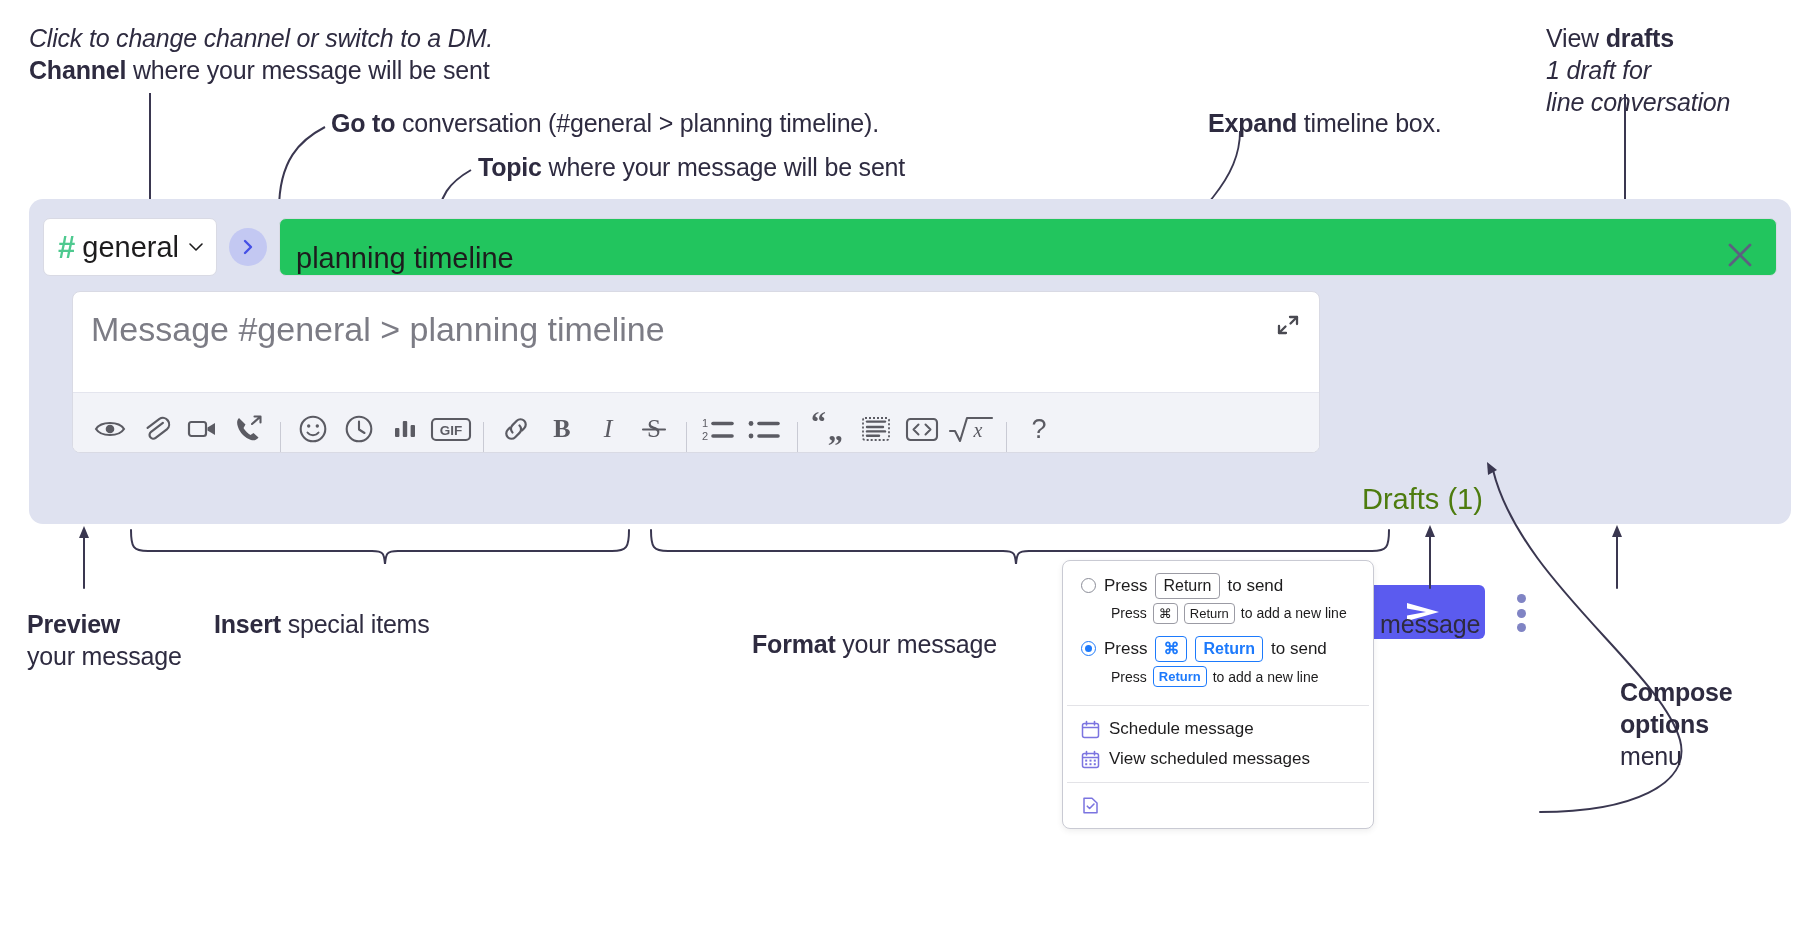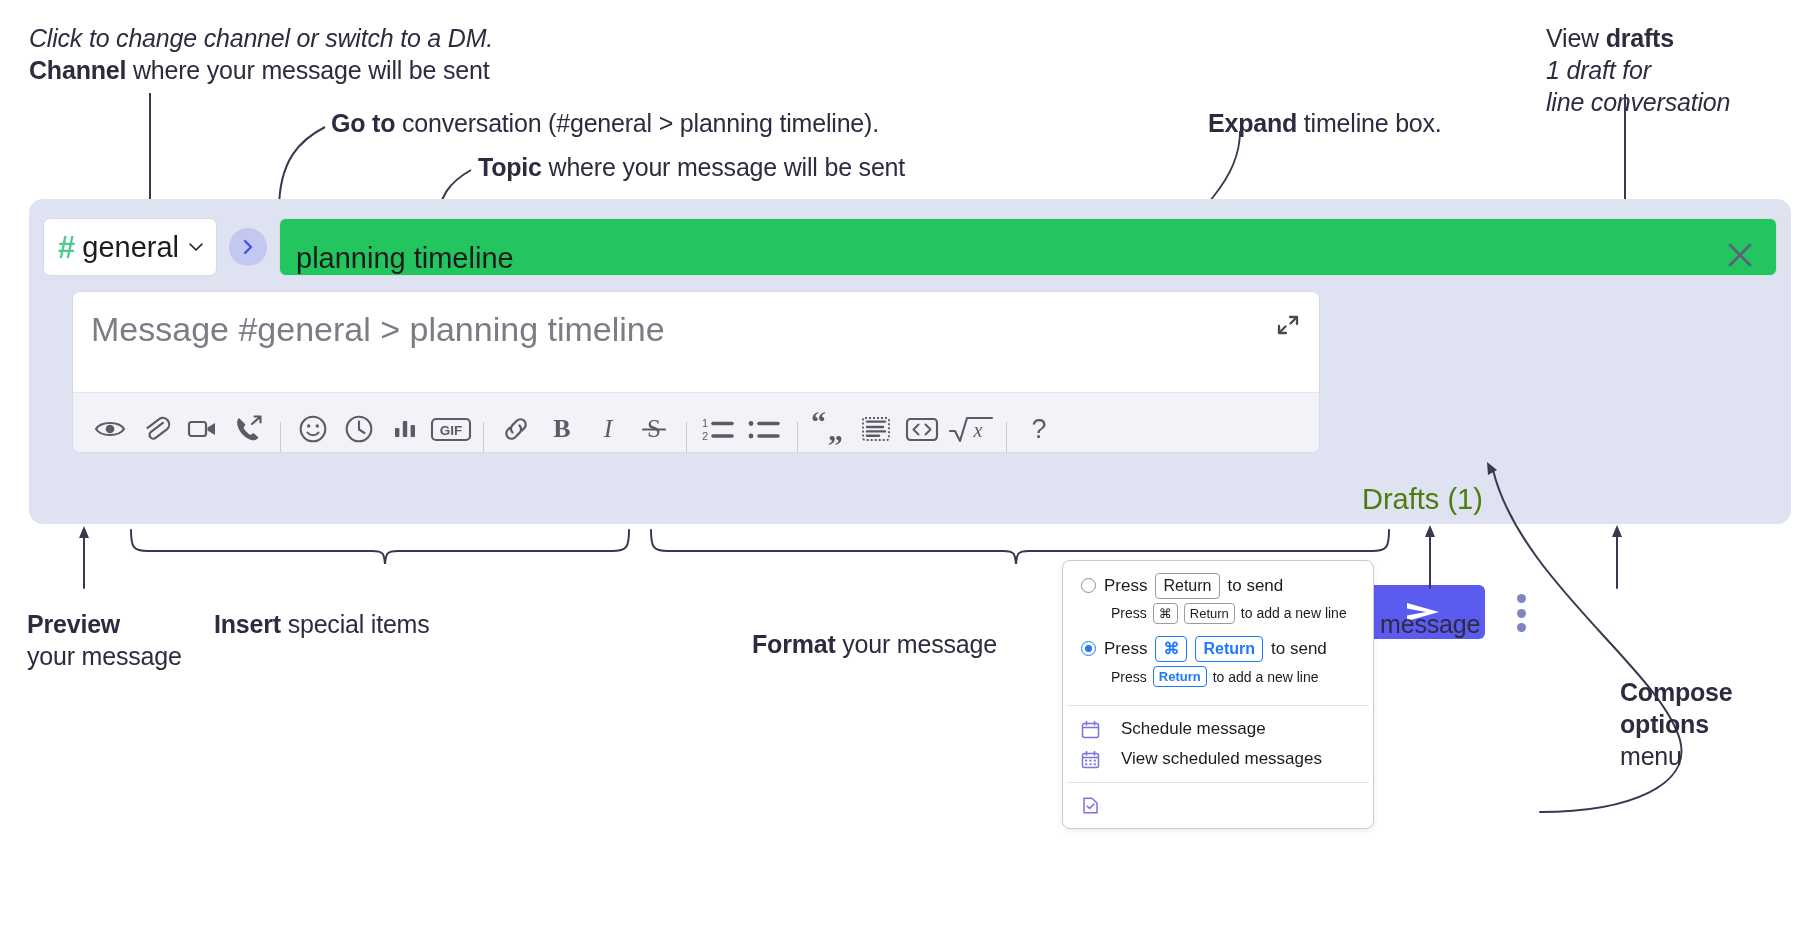--- a/index.html
+++ b/index.html
@@ -89,21 +89,21 @@
     box-sizing:border-box;position:relative;}
   .radio.on{border-color:#1d7afc;}
   .radio.on::after{content:"";position:absolute;left:3px;top:3px;width:7px;height:7px;
     border-radius:50%;background:#1d7afc;}
   .kbd{border:1px solid #9b9ba4;border-radius:4px;padding:1px 7px;font-size:16px;
     color:#1d1c1d;line-height:1.35;display:inline-block;}
   .kbd.sm{font-size:13px;padding:1px 5px;}
   .kbd.blue{border-color:#1d7afc;color:#1d7afc;font-weight:700;}
   .kbd.blue.sm{font-weight:700;}
   .mdiv{height:1px;background:#e3e3e7;margin:8px 0;}
-  .mrow{display:flex;align-items:center;gap:21px;padding:5px 14px;font-size:17px;
+  .mrow{display:flex;align-items:center;gap:9px;padding:5px 14px;font-size:17px;
     color:#1d1c1d;cursor:pointer;}
 </style>
 </head>
 <body>
 
 <div class="abs ann" style="left:29px;top:22px;">
   <div><i>Click to change channel or switch to a DM.</i></div>
   <div><b>Channel</b><span> where your message will be sent</span></div>
 </div>
 

